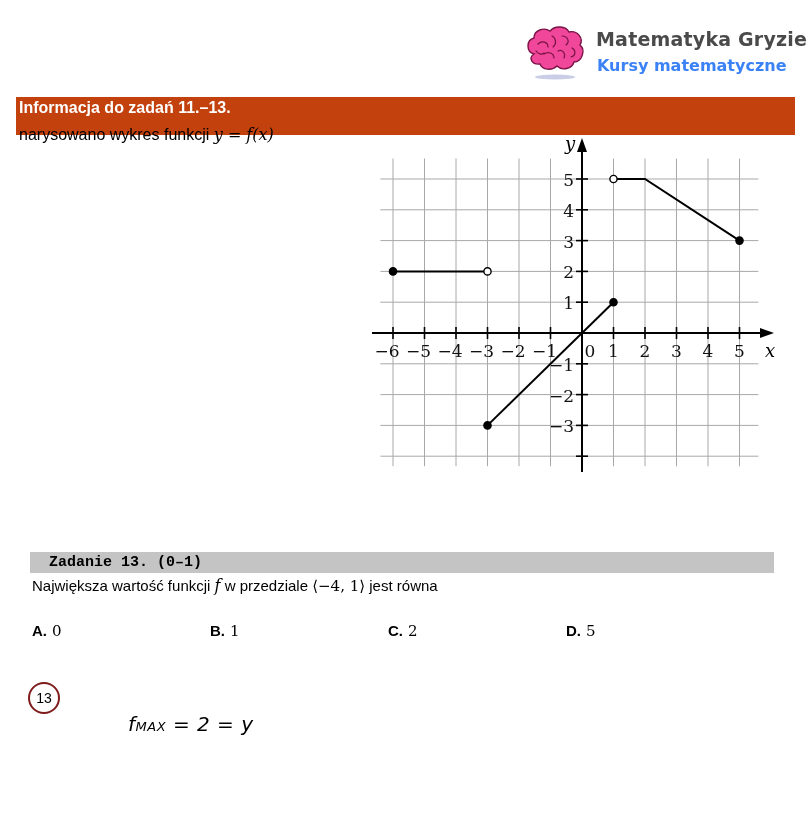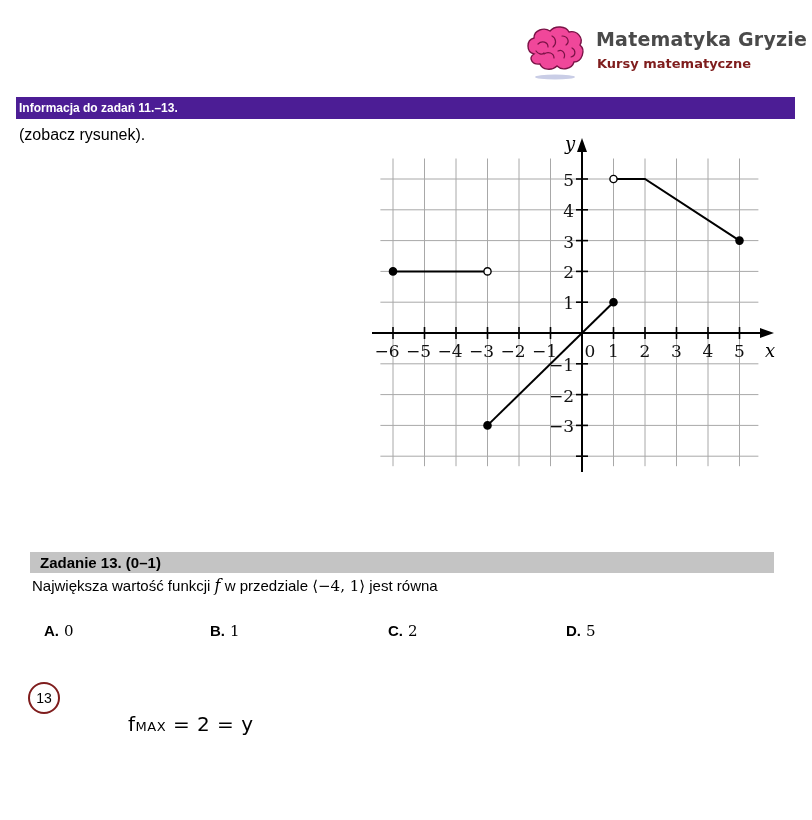--- a/index.html
+++ b/index.html
@@ -8,46 +8,46 @@
     font-family: "Liberation Sans", sans-serif; color: #000;
   }
   .logo { position: absolute; left: 524px; top: 20px; width: 300px; height: 62px; }
   .logo-brain { position: absolute; left: 0; top: 4px; }
   .logo-title {
     position: absolute; left: 72px; top: 8px; font-family: "DejaVu Sans", sans-serif;
     font-weight: bold; font-size: 19px; color: #4a4a4a; letter-spacing: 0.2px; white-space: nowrap;
   }
   .logo-sub {
     position: absolute; left: 73px; top: 36px; font-family: "DejaVu Sans", sans-serif;
-    font-weight: bold; font-size: 13px; color: #7f1d1d; white-space: nowrap;
+    font-weight: bold; font-size: 16px; color: #3b82f6; white-space: nowrap;
   }
   .info-header {
-    position: absolute; left: 16px; top: 97px; width: 779px; height: 22px; background: #4c1d95;
-    color: #fff; font-weight: bold; font-size: 12px; line-height: 22px; padding-left: 3px; box-sizing: border-box;
+    position: absolute; left: 16px; top: 97px; width: 779px; height: 38px; background: #c2410c;
+    color: #fff; font-weight: bold; font-size: 16px; line-height: 22px; padding-left: 3px; box-sizing: border-box;
   }
   .info-text {
     position: absolute; left: 19px; top: 122px; font-size: 16px; line-height: 26px; white-space: nowrap;
   }
   .math { font-family: "DejaVu Serif", serif; font-style: italic; font-size: 16px; }
   .math-up { font-family: "DejaVu Serif", serif; font-size: 15px; margin-top: 44px; }
   .graph { position: absolute; left: 0; top: 0; }
   .task-header {
     position: absolute; left: 30px; top: 552px; width: 744px; height: 21px; background: #c4c4c4;
-    font-weight: bold; font-size: 15px; line-height: 21px; padding-left: 10px; box-sizing: border-box;
+    font-weight: bold; font-size: 15px; line-height: 21px; padding-left: 19px; box-sizing: border-box; font-family: Liberation Mono, monospace;
   }
   .task-question { position: absolute; left: 32px; top: 576px; font-size: 15px; white-space: nowrap; }
   .answers { position: absolute; left: 32px; top: 622px; width: 720px; height: 24px; }
   .answer { position: absolute; top: 0; font-size: 15px; white-space: nowrap; }
   .answer .letter { font-weight: bold; }
   .answer .val { font-family: "DejaVu Serif", serif; font-size: 15px; margin-left: 5px; }
   .hw-circle {
     position: absolute; left: 28px; top: 682px; width: 28px; height: 28px; border: 2px solid #7f1d1d;
     border-radius: 50%; font-size: 14px; text-align: center; line-height: 28px; box-sizing: content-box;
   }
-  .hw-note { position: absolute; left: 128px; top: 712px; font-size: 20px; font-family: "DejaVu Sans", sans-serif; letter-spacing: 0.5px; }
+  .hw-note { position: absolute; left: 128px; top: 712px; font-size: 20px; font-family: "DejaVu Sans", sans-serif; letter-spacing: 0.5px; font-style: italic; }
   .hw-note .sub { font-size: 13px; }
 </style>
 </head>
 <body>
 
 <div class="logo">
   <svg class="logo-brain" width="62" height="58" viewBox="0 0 62 58">
     <ellipse cx="31" cy="53" rx="20" ry="2.5" fill="#c9cde6"></ellipse>
     <g fill="#f0479a" stroke="#7a1246" stroke-width="1.4">
       <path d="M10 30 C2 28 2 16 10 14 C10 6 20 3 26 7 C31 1 42 2 45 8 C53 6 60 14 56 21 C62 26 58 38 50 38 C48 45 38 47 33 42 C28 47 18 46 16 40 C8 41 4 34 10 30 Z"></path>
@@ -61,21 +61,24 @@
       <path d="M34 27 C38 25 42 29 40 34"></path>
       <path d="M12 27 C14 30 18 31 20 29"></path>
     </g>
   </svg>
   <div class="logo-title">Matematyka Gryzie</div>
   <div class="logo-sub">Kursy matematyczne</div>
 </div>
 
 <div class="info-header">Informacja do zadań 11.–13.</div>
 <div class="info-text">
-  <div>(zobacz rysunek).</div>
+  <div>
+    <span>narysowano wykres funkcji </span>
+    <span class="math">y = f(x)</span>
+  </div>
 </div>
 
 <svg class="graph" id="graph" width="812" height="500" viewBox="0 0 812 500">
   <g id="grid">
       <line x1="393" y1="158.52" x2="393" y2="466.2" stroke="#a8a8a8" stroke-width="1"></line>
       <line x1="424.5" y1="158.52" x2="424.5" y2="466.2" stroke="#a8a8a8" stroke-width="1"></line>
       <line x1="456" y1="158.52" x2="456" y2="466.2" stroke="#a8a8a8" stroke-width="1"></line>
       <line x1="487.5" y1="158.52" x2="487.5" y2="466.2" stroke="#a8a8a8" stroke-width="1"></line>
       <line x1="519" y1="158.52" x2="519" y2="466.2" stroke="#a8a8a8" stroke-width="1"></line>
       <line x1="550.5" y1="158.52" x2="550.5" y2="466.2" stroke="#a8a8a8" stroke-width="1"></line>
@@ -159,21 +162,21 @@
 
 <div class="task-header">Zadanie 13. (0–1)</div>
 <div class="task-question">
   <span>Największa wartość funkcji </span>
   <span class="math">f</span>
   <span> w przedziale </span>
   <span class="math-up">⟨−4, 1⟩</span>
   <span> jest równa</span>
 </div>
 <div class="answers">
-  <div class="answer" style="left:12px">
+  <div class="answer" style="left:0px">
     <span class="letter">A.</span><span class="val">0</span>
   </div>
   <div class="answer" style="left:178px">
     <span class="letter">B.</span><span class="val">1</span>
   </div>
   <div class="answer" style="left:356px">
     <span class="letter">C.</span><span class="val">2</span>
   </div>
   <div class="answer" style="left:534px">
     <span class="letter">D.</span><span class="val">5</span>

